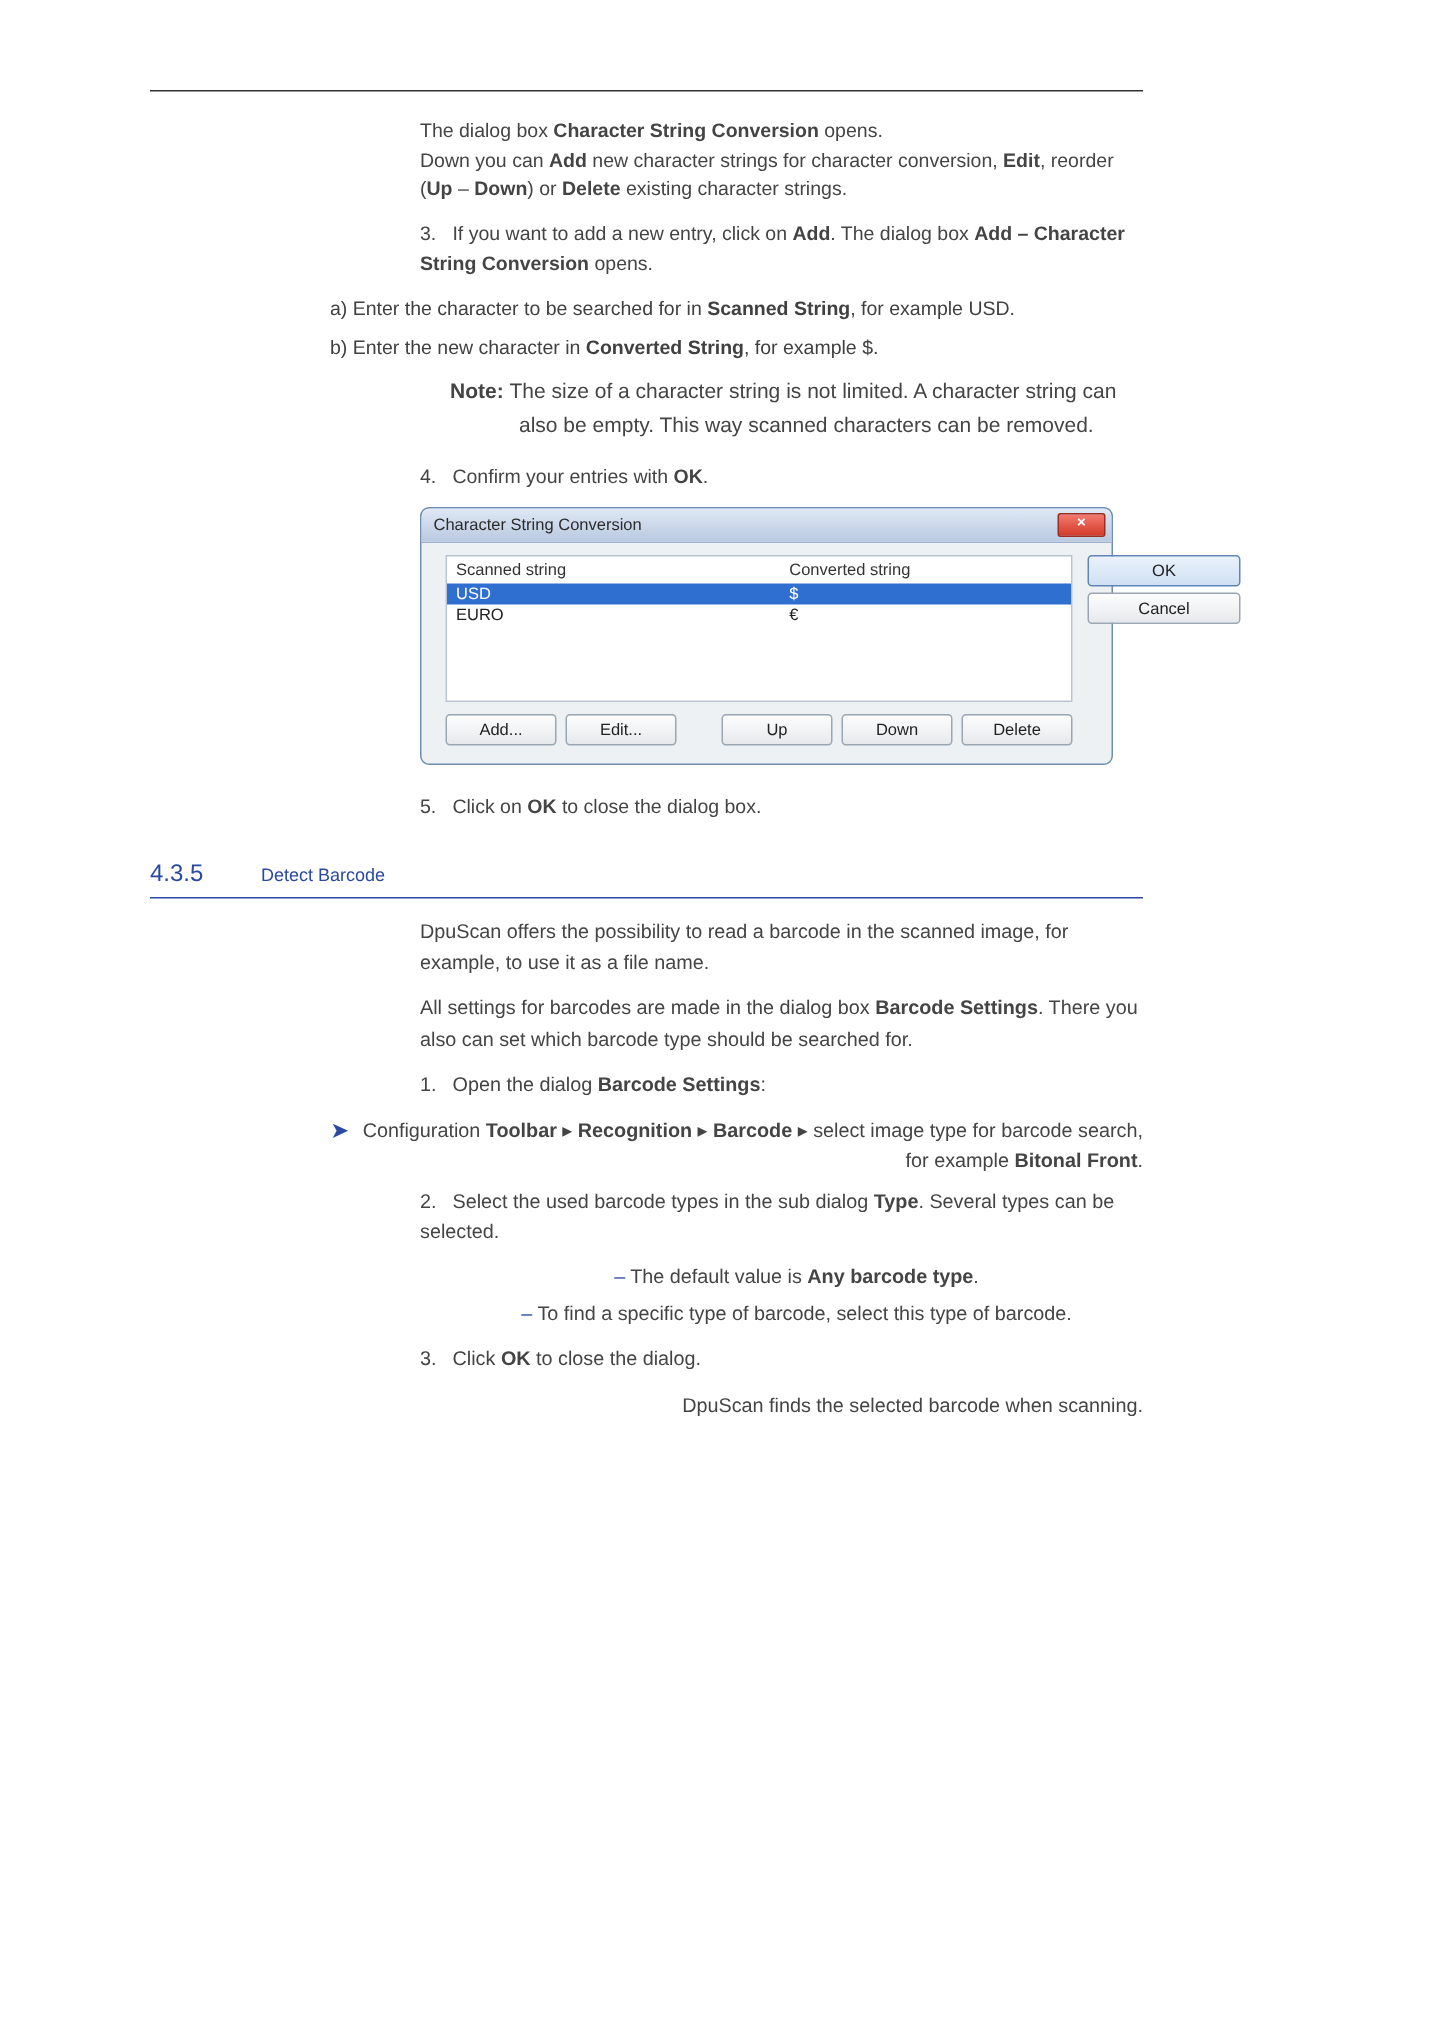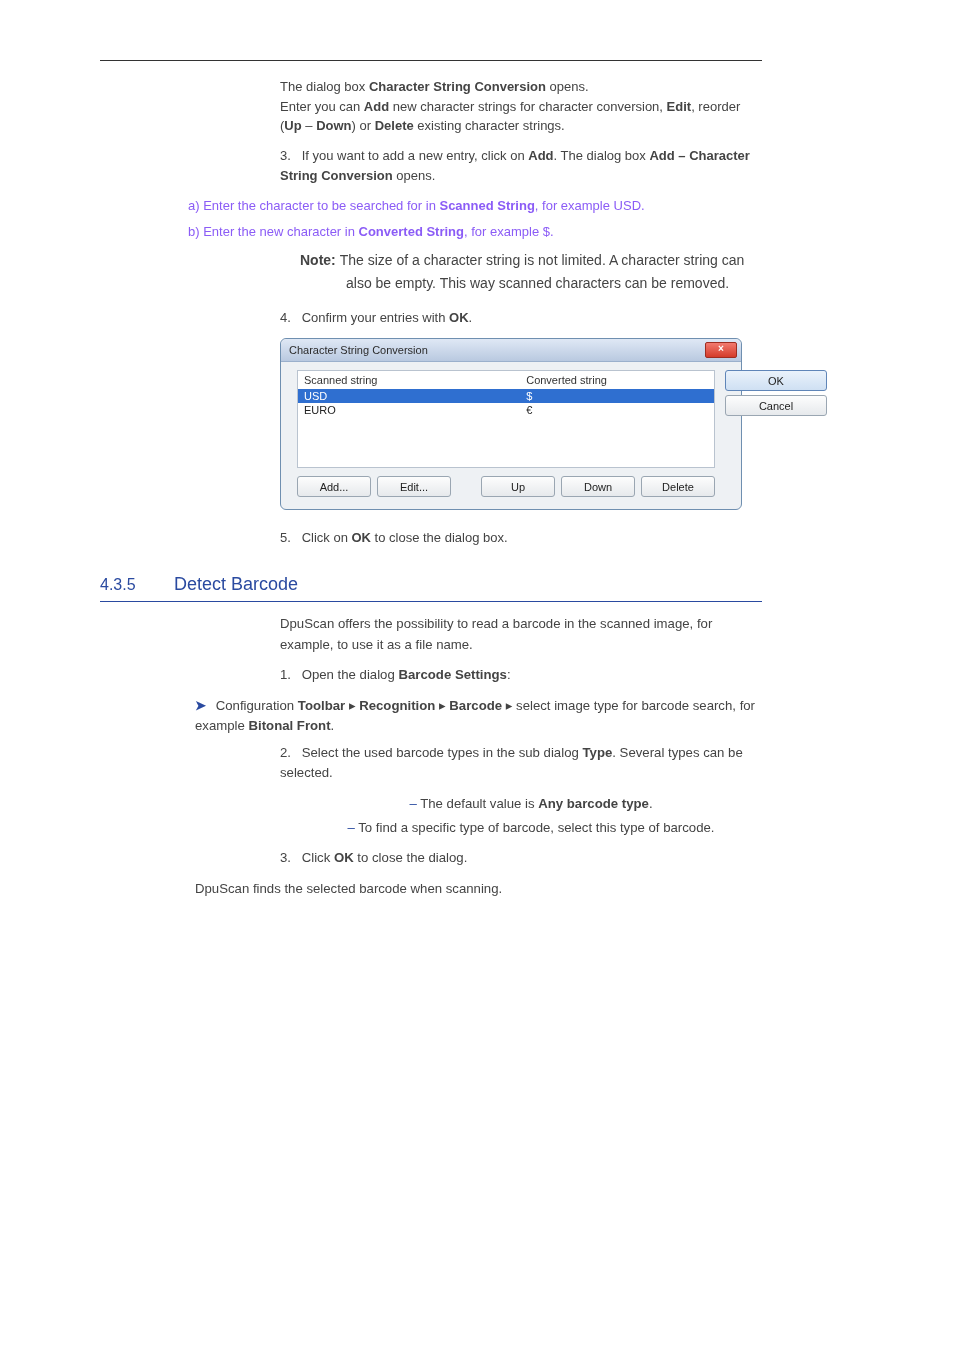--- a/index.html
+++ b/index.html
@@ -32,24 +32,24 @@
   .numlist {
     margin-left: 180px;
     font-size: 13px;
     line-height: 1.55;
     color: #444;
   }
   .numlist .item { margin-bottom: 10px; }
   .numlist .n { display:inline-block; width:18px; }
   .numlist .body { display:inline; }
   .sublist {
-    margin-left: 88px;
+    margin-left: 120px;
     font-size: 13px;
     line-height: 1.55;
-    color: #8b5cf6;
+    color: #404040;
   }
   .sublist .sitem { margin-bottom: 6px; }
   .note-blk {
     margin-left: 200px;
     margin-top: 8px;
     margin-bottom: 14px;
     font-size: 14px;
     color: #444;
     line-height: 1.5;
   }
@@ -140,44 +140,45 @@
   }
 
   
   .sec-head {
     margin: 26px 0 6px 0;
     display:flex;
     gap: 14px;
     align-items: center;
   }
   .sec-num { font-size: 16px; color: #2a4aa0; font-weight:400; width: 60px; }
-  .sec-title { font-size: 18px; color: #2a4aa0; font-weight:400; }
+  .sec-title { font-size: 12px; color: #2a4aa0; font-weight:400; }
   .sec-rule { border-top:1px solid #2a4aa0; margin: 4px 0 12px 0; }
   .para {
     margin-left: 180px;
     font-size: 13.2px;
     line-height: 1.55;
     color: #444;
     margin-bottom: 10px;
   }
   .para .b { font-weight:700; }
   .step {
     margin-left: 180px;
     font-size: 13.2px;
     line-height: 1.55;
     color: #444;
     margin-bottom: 10px;
   }
   .step .sn { display:inline-block; width:18px; }
   .indent-sub {
-    margin-left: 95px;
+    margin-left: 120px;
     font-size: 13.2px;
     line-height: 1.55;
     color: #444;
     margin-bottom: 6px;
+    text-align: right;
   }
   .indent-sub .arrow { color:#2a4aa0; font-weight:700; margin-right:6px; }
   .bullets {
     margin-left: 200px;
     font-size: 13.2px;
     line-height: 1.55;
     color: #444;
   }
   .bullets .bitem::before { content:"– "; color:#2a4aa0; }
   .bullets .bitem { margin-bottom:4px;text-align:center; }
@@ -188,21 +189,21 @@
 
 <div class="page">
 
   <div class="header-line"></div>
 
   <div class="intro">
     <div class="intro-line">
       <span>The dialog box </span><span class="bold">Character String Conversion</span><span> opens.</span>
     </div>
     <div class="intro-line">
-      <span>Enter you can </span><span class="bold">Add</span><span> new character strings for character conversion, </span><span class="bold">Edit</span><span>, reorder (</span><span class="bold">Up</span><span> – </span><span class="bold">Down</span><span>) or </span><span class="bold">Delete</span><span> existing character strings.</span>
+      <span>Down you can </span><span class="bold">Add</span><span> new character strings for character conversion, </span><span class="bold">Edit</span><span>, reorder (</span><span class="bold">Up</span><span> – </span><span class="bold">Down</span><span>) or </span><span class="bold">Delete</span><span> existing character strings.</span>
     </div>
   </div>
 
   <div class="numlist">
     <div class="item">
       <span class="n">3.</span>
       <span class="body">
         <span>If you want to add a new entry, click on </span><span class="bold">Add</span><span>. The dialog box </span><span class="bold">Add – Character String Conversion</span><span> opens.</span>
       </span>
     </div>
@@ -277,20 +278,23 @@
     </div>
   </div>
 
   <div class="sec-head">
     <span class="sec-num">4.3.5</span>
     <span class="sec-title">Detect Barcode</span>
   </div>
   <div class="sec-rule"></div>
 
   <div class="para">DpuScan offers the possibility to read a barcode in the scanned image, for example, to use it as a file name.</div>
+  <div class="para">
+    <span>All settings for barcodes are made in the dialog box </span><span class="b">Barcode Settings</span><span>. There you also can set which barcode type should be searched for.</span>
+  </div>
 
   <div class="step">
     <span class="sn">1.</span>
     <span>
       <span>Open the dialog </span><span class="bold">Barcode Settings</span><span>:</span>
     </span>
   </div>
   <div class="indent-sub">
     <span class="arrow">➤</span>
     <span>Configuration </span><span class="bold">Toolbar</span><span> ▸ </span><span class="bold">Recognition</span><span> ▸ </span><span class="bold">Barcode</span><span> ▸ select image type for barcode search, for example </span><span class="bold">Bitonal Front</span><span>.</span>

